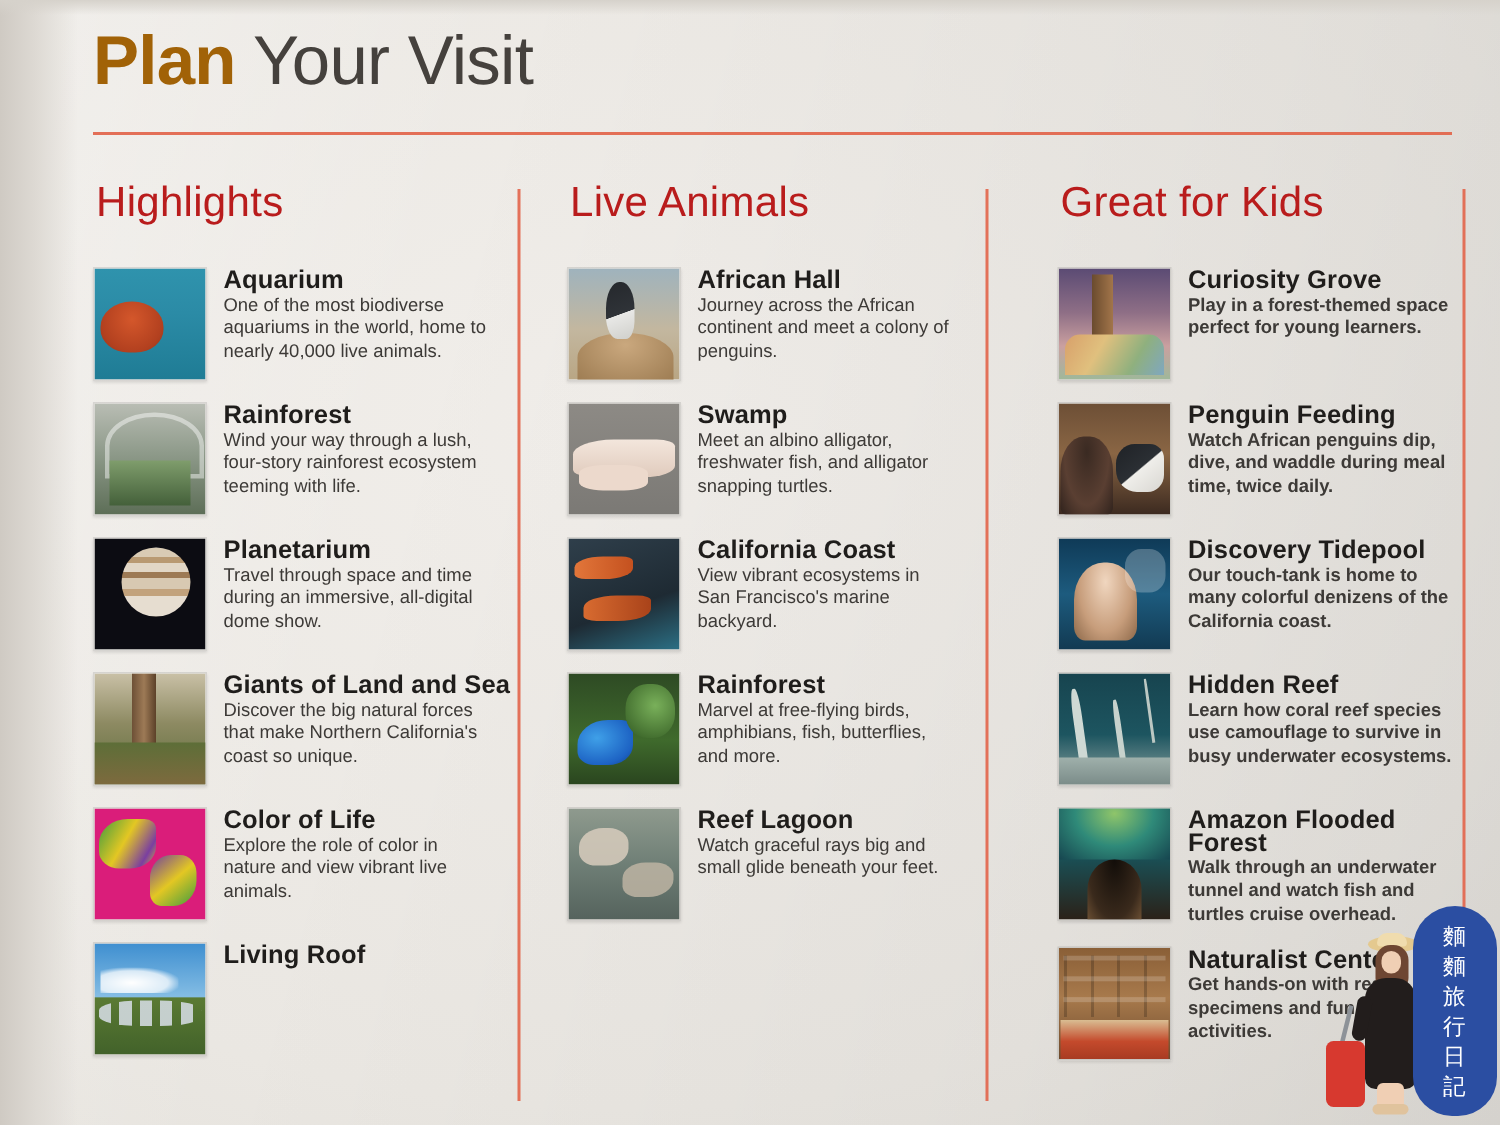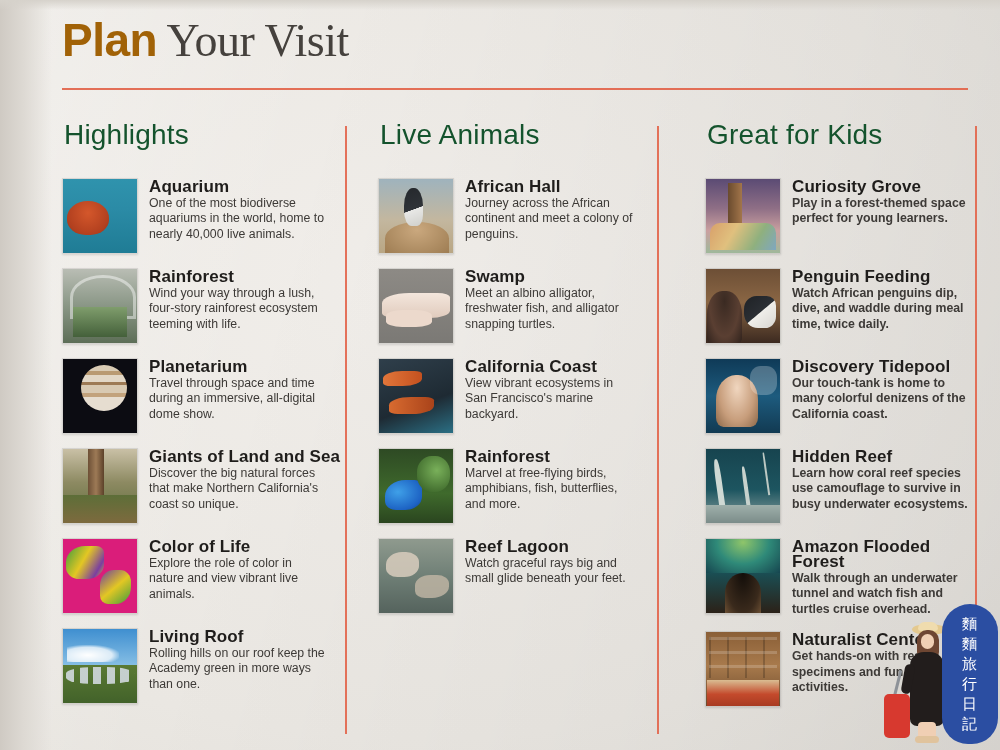--- a/index.html
+++ b/index.html
@@ -31,42 +31,42 @@
     background:linear-gradient(180deg,#d6d2cb 0%, rgba(236,233,228,0) 100%);
   }
 
   
   .header{position:absolute;left:62px;top:10px;width:900px;}
   .title{
     font-size:46px;line-height:60px;letter-spacing:-0.5px;
     color:#35322f;white-space:nowrap;
   }
   .title .strong{font-weight:bold;color:#a16207;}
-  .title .light{font-weight:400;color:#45413d;font-family:Liberation Serif, serif;}
+  .title .light{font-weight:400;color:#45413d;}
   .rule{
     position:absolute;left:62px;top:88px;width:906px;height:2px;
     background:#e2644a;opacity:.92;
   }
 
   
   .columns{position:absolute;left:0;top:118px;width:1000px;height:625px;}
   .col{position:absolute;top:0;}
   .col-1{left:62px;width:280px;}
   .col-2{left:378px;width:265px;}
   .col-3{left:685px;width:280px;padding-left:20px;}
 
   .col-div{
     position:absolute;top:8px;width:2px;height:608px;background:#e2644a;opacity:.9;
   }
   .div-1{left:345px;}
   .div-2{left:657px;}
   .div-right{left:975px;top:8px;height:608px;}
 
   .col-title{
-    color:#14532d;font-size:28px;line-height:34px;font-weight:400;
+    color:#b91c1c;font-size:28px;line-height:34px;font-weight:400;
     letter-spacing:.2px;margin:0 0 26px 2px;white-space:nowrap;
   }
 
   .item{display:flex;align-items:flex-start;margin-bottom:14px;}
   .thumb{
     width:74px;height:74px;flex:0 0 74px;margin-right:11px;
     border:1px solid rgba(0,0,0,0.10);
     box-shadow:0 1px 2px rgba(0,0,0,.12);
     overflow:hidden;position:relative;
   }
@@ -295,21 +295,20 @@
         <div class="d">Explore the role of color in nature and view vibrant live animals.</div>
       </div>
     </div>
 
     <div class="item">
       <div class="thumb">
           <div class="im im-roof"></div>
         </div>
       <div class="txt">
         <div class="h">Living Roof</div>
-        <div class="d">Rolling hills on our roof keep the Academy green in more ways than one.</div>
       </div>
     </div>
   </div>
 
   <div class="col col-2">
     <div class="col-title">Live Animals</div>
 
     <div class="item">
       <div class="thumb">
           <div class="im im-penguin"></div>

